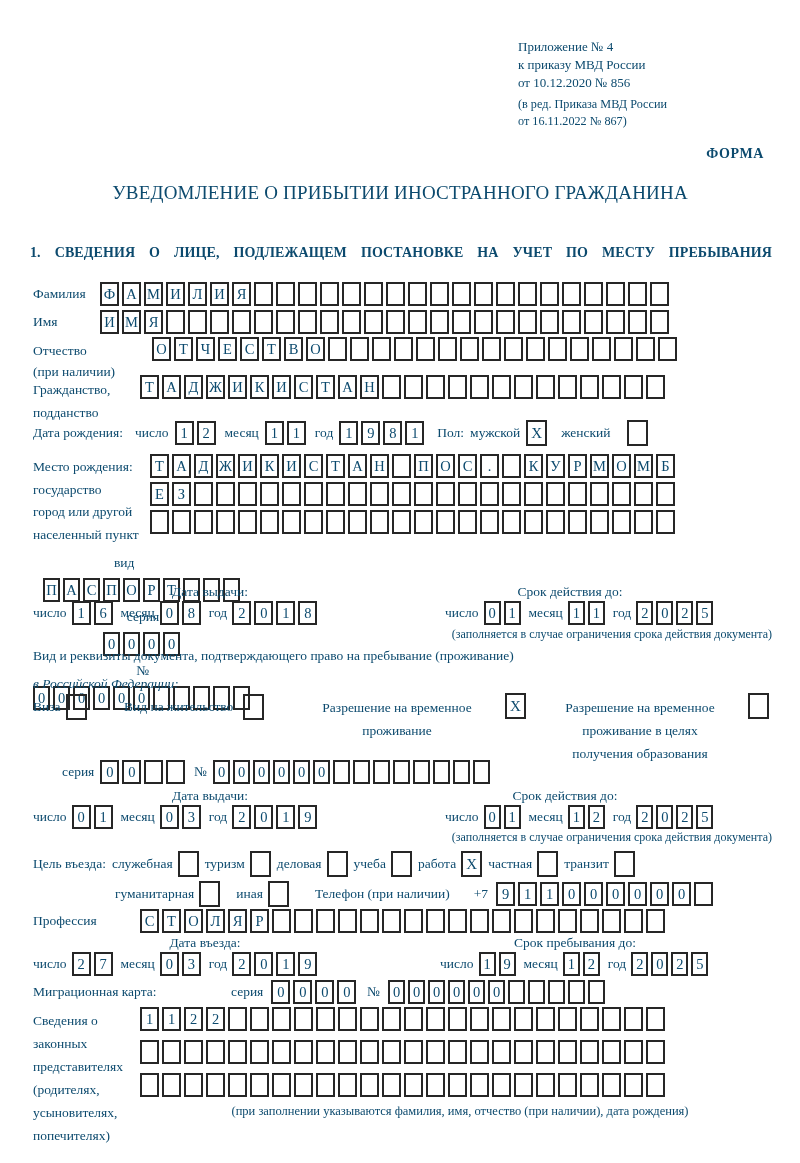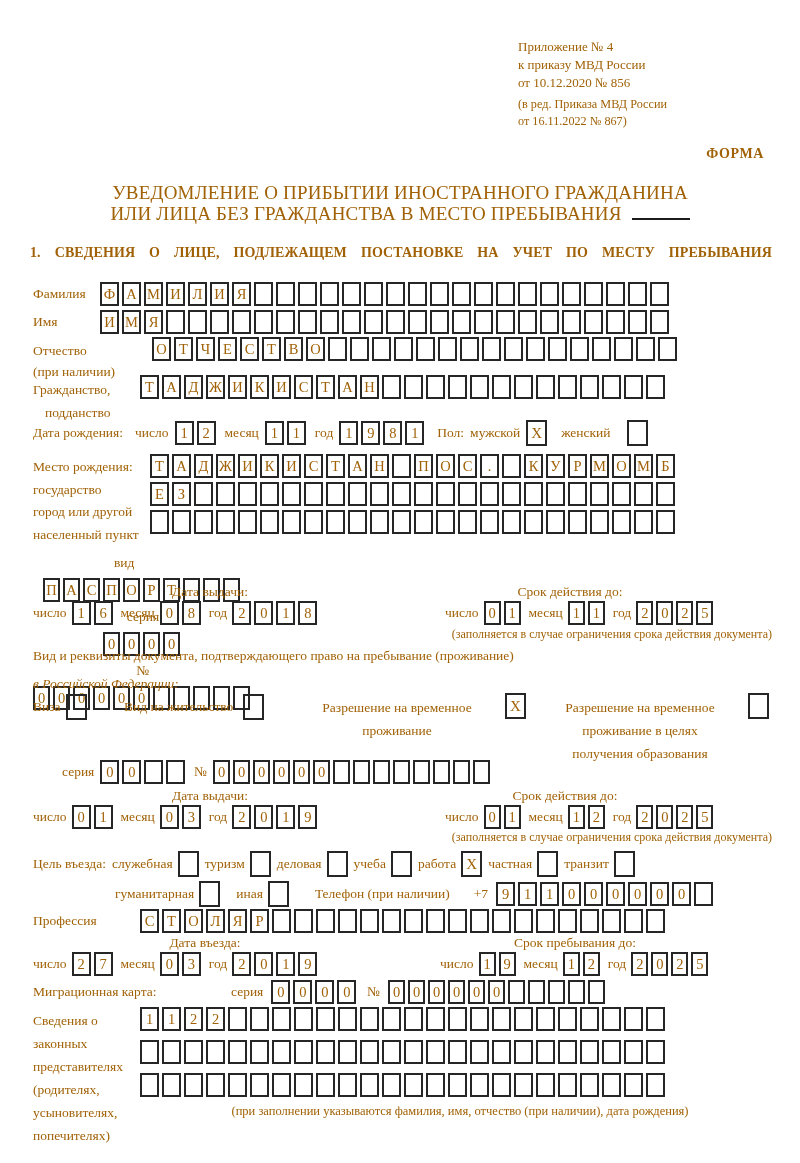--- a/index.html
+++ b/index.html
@@ -1,19 +1,19 @@
 <!DOCTYPE html>
 <html><head>
 <meta charset="utf-8">
 <style>
   * { box-sizing: border-box; }
   html,body { margin:0; padding:0; background:#fff; }
   .page {
     position:relative; width:800px; height:1163px; background:#fff;
-    color:#a16207; font-family:"Liberation Serif","DejaVu Serif",serif;
+    color:#0c4a6e; font-family:"Liberation Serif","DejaVu Serif",serif;
     font-size:13.5px; overflow:hidden;
   }
   .abs { position:absolute; }
   .row { position:absolute; display:flex; align-items:center; white-space:nowrap; gap:5px; }
   .cr  { display:inline-flex; flex:0 0 auto; }
   .cell {
     width:19px; height:24px; border:2px solid #262626; margin-right:3px;
     text-align:center; font-size:14.5px; line-height:20px; flex:0 0 auto;
     font-family:"Liberation Serif",serif;
   }
@@ -43,23 +43,20 @@
     <div class="hdrline">Приложение № 4</div>
     <div class="hdrline">к приказу МВД России</div>
     <div class="hdrline">от 10.12.2020 № 856</div>
     <div class="revline" style="margin-top:4px;">(в ред. Приказа МВД России</div>
     <div class="revline">от 16.11.2022 № 867)</div>
   </div>
 
   <div class="abs b" style="right:36px; top:146px; font-size:14px; letter-spacing:.6px;">ФОРМА</div>
 
   <div class="abs title ctr" style="left:0; top:182px; width:800px;">УВЕДОМЛЕНИЕ О ПРИБЫТИИ ИНОСТРАННОГО ГРАЖДАНИНА</div>
-  <div class="abs title ctr" style="left:0; top:203px; width:800px;">
-    <span>ИЛИ ЛИЦА БЕЗ ГРАЖДАНСТВА В МЕСТО ПРЕБЫВАНИЯ</span><span class="underline-blank"></span>
-  </div>
 
   <div class="abs section1" style="left:30px; top:245px; width:742px;">1. СВЕДЕНИЯ О ЛИЦЕ, ПОДЛЕЖАЩЕМ ПОСТАНОВКЕ НА УЧЕТ ПО МЕСТУ ПРЕБЫВАНИЯ</div>
 
   <div class="row" style="left:33px; top:282px;">
     <span style="width:62px;">Фамилия</span>
     <span class="cr">
         <span class="cell">Ф</span>
         <span class="cell">А</span>
         <span class="cell">М</span>
         <span class="cell">И</span>
@@ -146,21 +143,21 @@
         <span class="cell">&nbsp;</span>
         <span class="cell">&nbsp;</span>
         <span class="cell">&nbsp;</span>
         <span class="cell">&nbsp;</span>
         <span class="cell">&nbsp;</span>
         <span class="cell">&nbsp;</span>
         <span class="cell">&nbsp;</span>
       </span>
   </div>
 
-  <div class="abs lh23" style="left:33px; top:378px;text-align:right;">
+  <div class="abs lh23" style="left:33px; top:378px;">
     <div>Гражданство,</div>
     <div>подданство</div>
   </div>
   <div class="row" style="left:140px; top:375px;">
     <span class="cr">
         <span class="cell">Т</span>
         <span class="cell">А</span>
         <span class="cell">Д</span>
         <span class="cell">Ж</span>
         <span class="cell">И</span>

